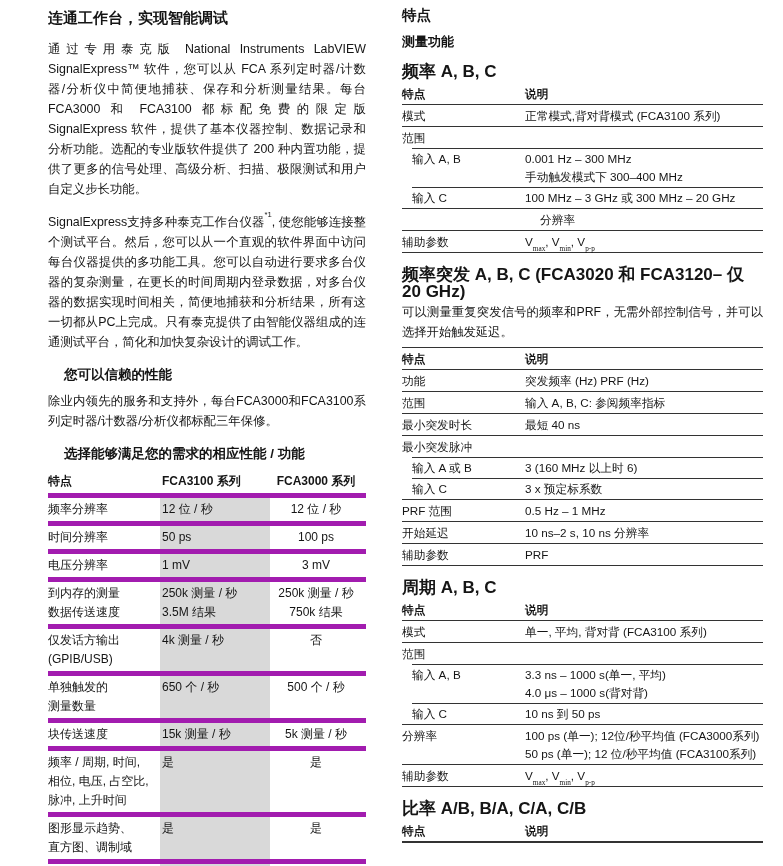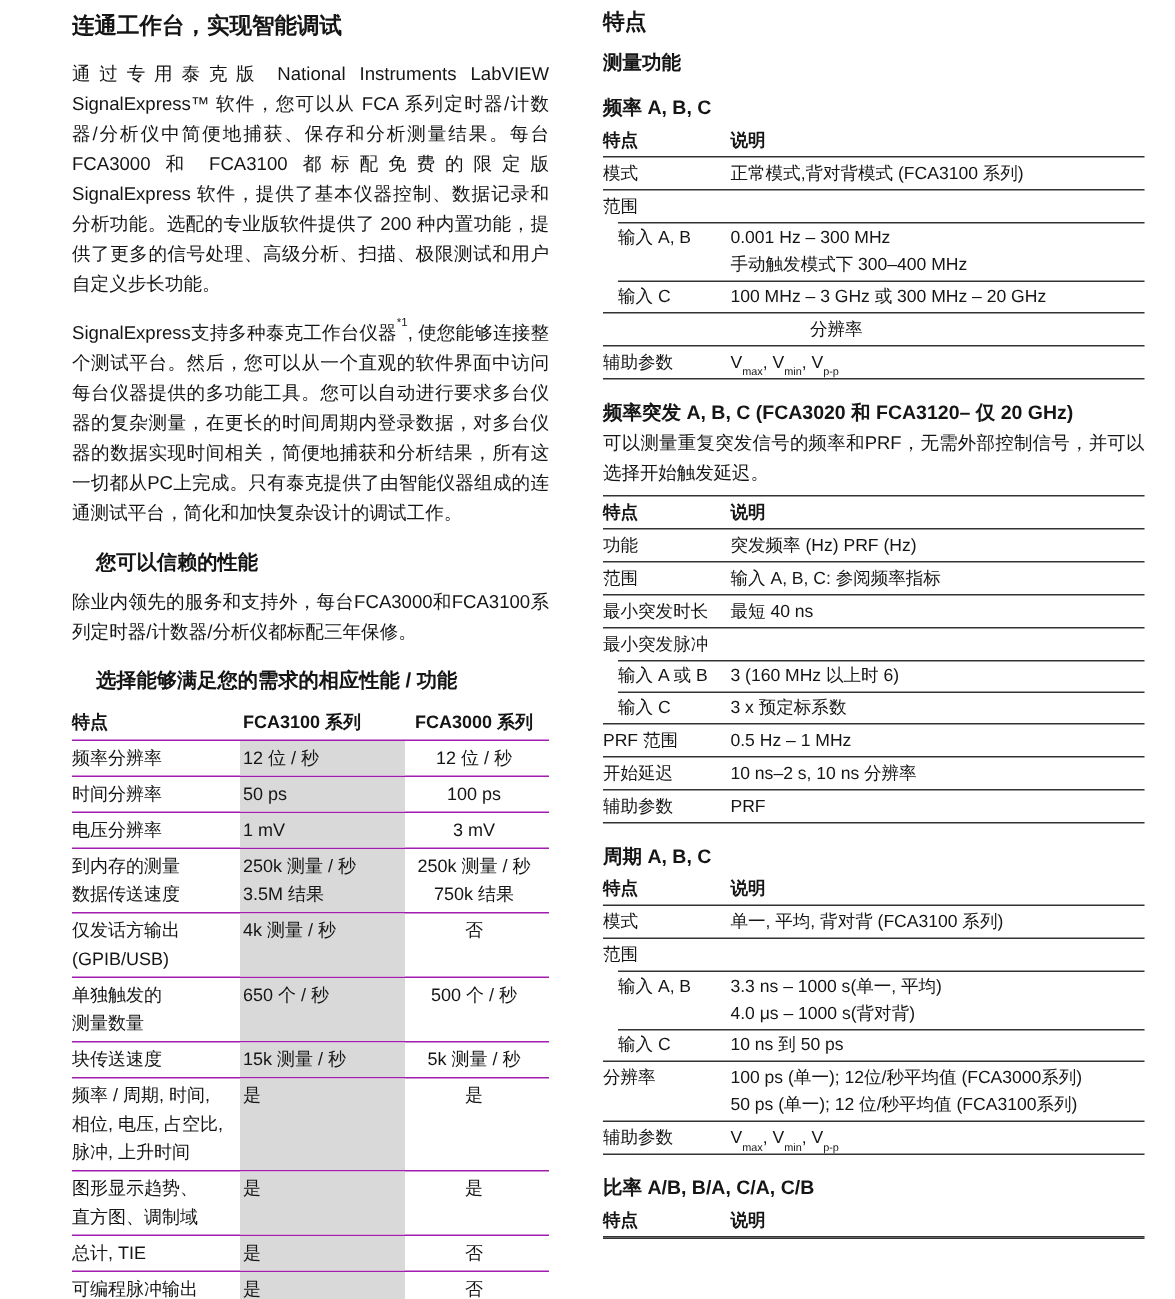--- a/index.html
+++ b/index.html
@@ -11,49 +11,49 @@
   .page{position:relative;width:672px;height:866px;background:#fff;}
   .col-left{position:absolute;left:48px;top:8px;width:318px;}
   .col-right{position:absolute;left:402px;top:6px;width:361px;}
 
   
   .doc-title{font-size:15px;font-weight:bold;margin:0 0 12px;line-height:19px;}
   .para{font-size:12.4px;line-height:20px;text-align:justify;margin:0 0 13px;}
   .h2l{font-size:13.5px;font-weight:bold;margin:14px 16px 8px;line-height:17px;}
 
   .cmp-table{font-size:12px;border-bottom:1px solid #333;margin-top:2px;}
-  .cmp-row{display:flex;border-top:1px solid #a21caf;}
+  .cmp-row{display:flex;border-top:5px solid #a21caf;}
   .cmp-row.head{border-top:none;font-weight:bold;}
   .cmp-c1{width:112px;flex:none;padding:2px 0 2px 0;line-height:19px;box-sizing:border-box;}
   .cmp-c2{width:110px;flex:none;text-align:left;padding:2px 2px;line-height:19px;box-sizing:border-box;background:#d9d9d9;white-space:pre-line;}
   .cmp-c3{width:92px;flex:none;text-align:center;padding:2px 2px;line-height:19px;box-sizing:border-box;white-space:pre-line;}
   .cmp-row.head .cmp-c2{background:none;}
   .cmp-c1{white-space:pre-line;}
 
   
   .h1r{font-size:14.5px;font-weight:bold;margin:0 0 9px;line-height:18px;}
   .h2r{font-size:13px;font-weight:bold;margin:0 0 5px;line-height:17px;}
-  .h3r{font-size:13px;font-weight:bold;margin:13px 0 3px;line-height:17px;}
+  .h3r{font-size:17px;font-weight:bold;margin:13px 0 3px;line-height:17px;}
   .intro{font-size:12.3px;line-height:19.5px;text-align:justify;margin:0 0 5px;}
 
   .spec{font-size:11.7px;border-bottom:1px solid #333;}
   .srow{display:flex;}
   .srow .c1{width:85px;flex:none;padding:1.5px 0;line-height:18px;box-sizing:border-box;}
-  .srow .c2{flex:1;padding:1.5px 0;line-height:18px;white-space:pre-line;}
+  .srow .c2{flex:1;padding:1.5px 0;line-height:18px;white-space:pre-line;margin-left:38px;}
   .shead{font-weight:bold;border-bottom:1px solid #333;}
   .spec.topline .shead{border-top:1px solid #333;}
   .r-row{border-top:1px solid #333;justify-content:center;}
   .shead + .r-row{border-top:none;}
   .r-group{border-top:1px solid #333;}
   .r-group .cg{padding:1.5px 0;line-height:18px;}
   .r-sub{background-image:linear-gradient(#333,#333);background-size:calc(100% - 10px) 1px;background-position:10px 0;background-repeat:no-repeat;}
   .r-sub .c1{padding-left:10px;}
 
   sup{font-size:0.62em;position:relative;top:-0.45em;line-height:0;}
-  sub{font-size:0.62em;position:relative;top:0.25em;line-height:0;}
+  sub{font-size:0.62em;position:relative;top:0.25em;line-height:0;font-family:Liberation Serif, serif;}
 </style>
 </head>
 <body>
 
 <div class="page">
 
   <div class="col-left">
     <h1 class="doc-title">连通工作台，实现智能调试</h1>
     <p class="para">通过专用泰克版 National Instruments LabVIEW SignalExpress™ 软件，您可以从 FCA 系列定时器/计数器/分析仪中简便地捕获、保存和分析测量结果。每台 FCA3000 和 FCA3100 都标配免费的限定版 SignalExpress 软件，提供了基本仪器控制、数据记录和分析功能。选配的专业版软件提供了 200 种内置功能，提供了更多的信号处理、高级分析、扫描、极限测试和用户自定义步长功能。</p>
     <p class="para">SignalExpress支持多种泰克工作台仪器<sup>*1</sup>, 使您能够连接整个测试平台。然后，您可以从一个直观的软件界面中访问每台仪器提供的多功能工具。您可以自动进行要求多台仪器的复杂测量，在更长的时间周期内登录数据，对多台仪器的数据实现时间相关，简便地捕获和分析结果，所有这一切都从PC上完成。只有泰克提供了由智能仪器组成的连通测试平台，简化和加快复杂设计的调试工作。</p>

